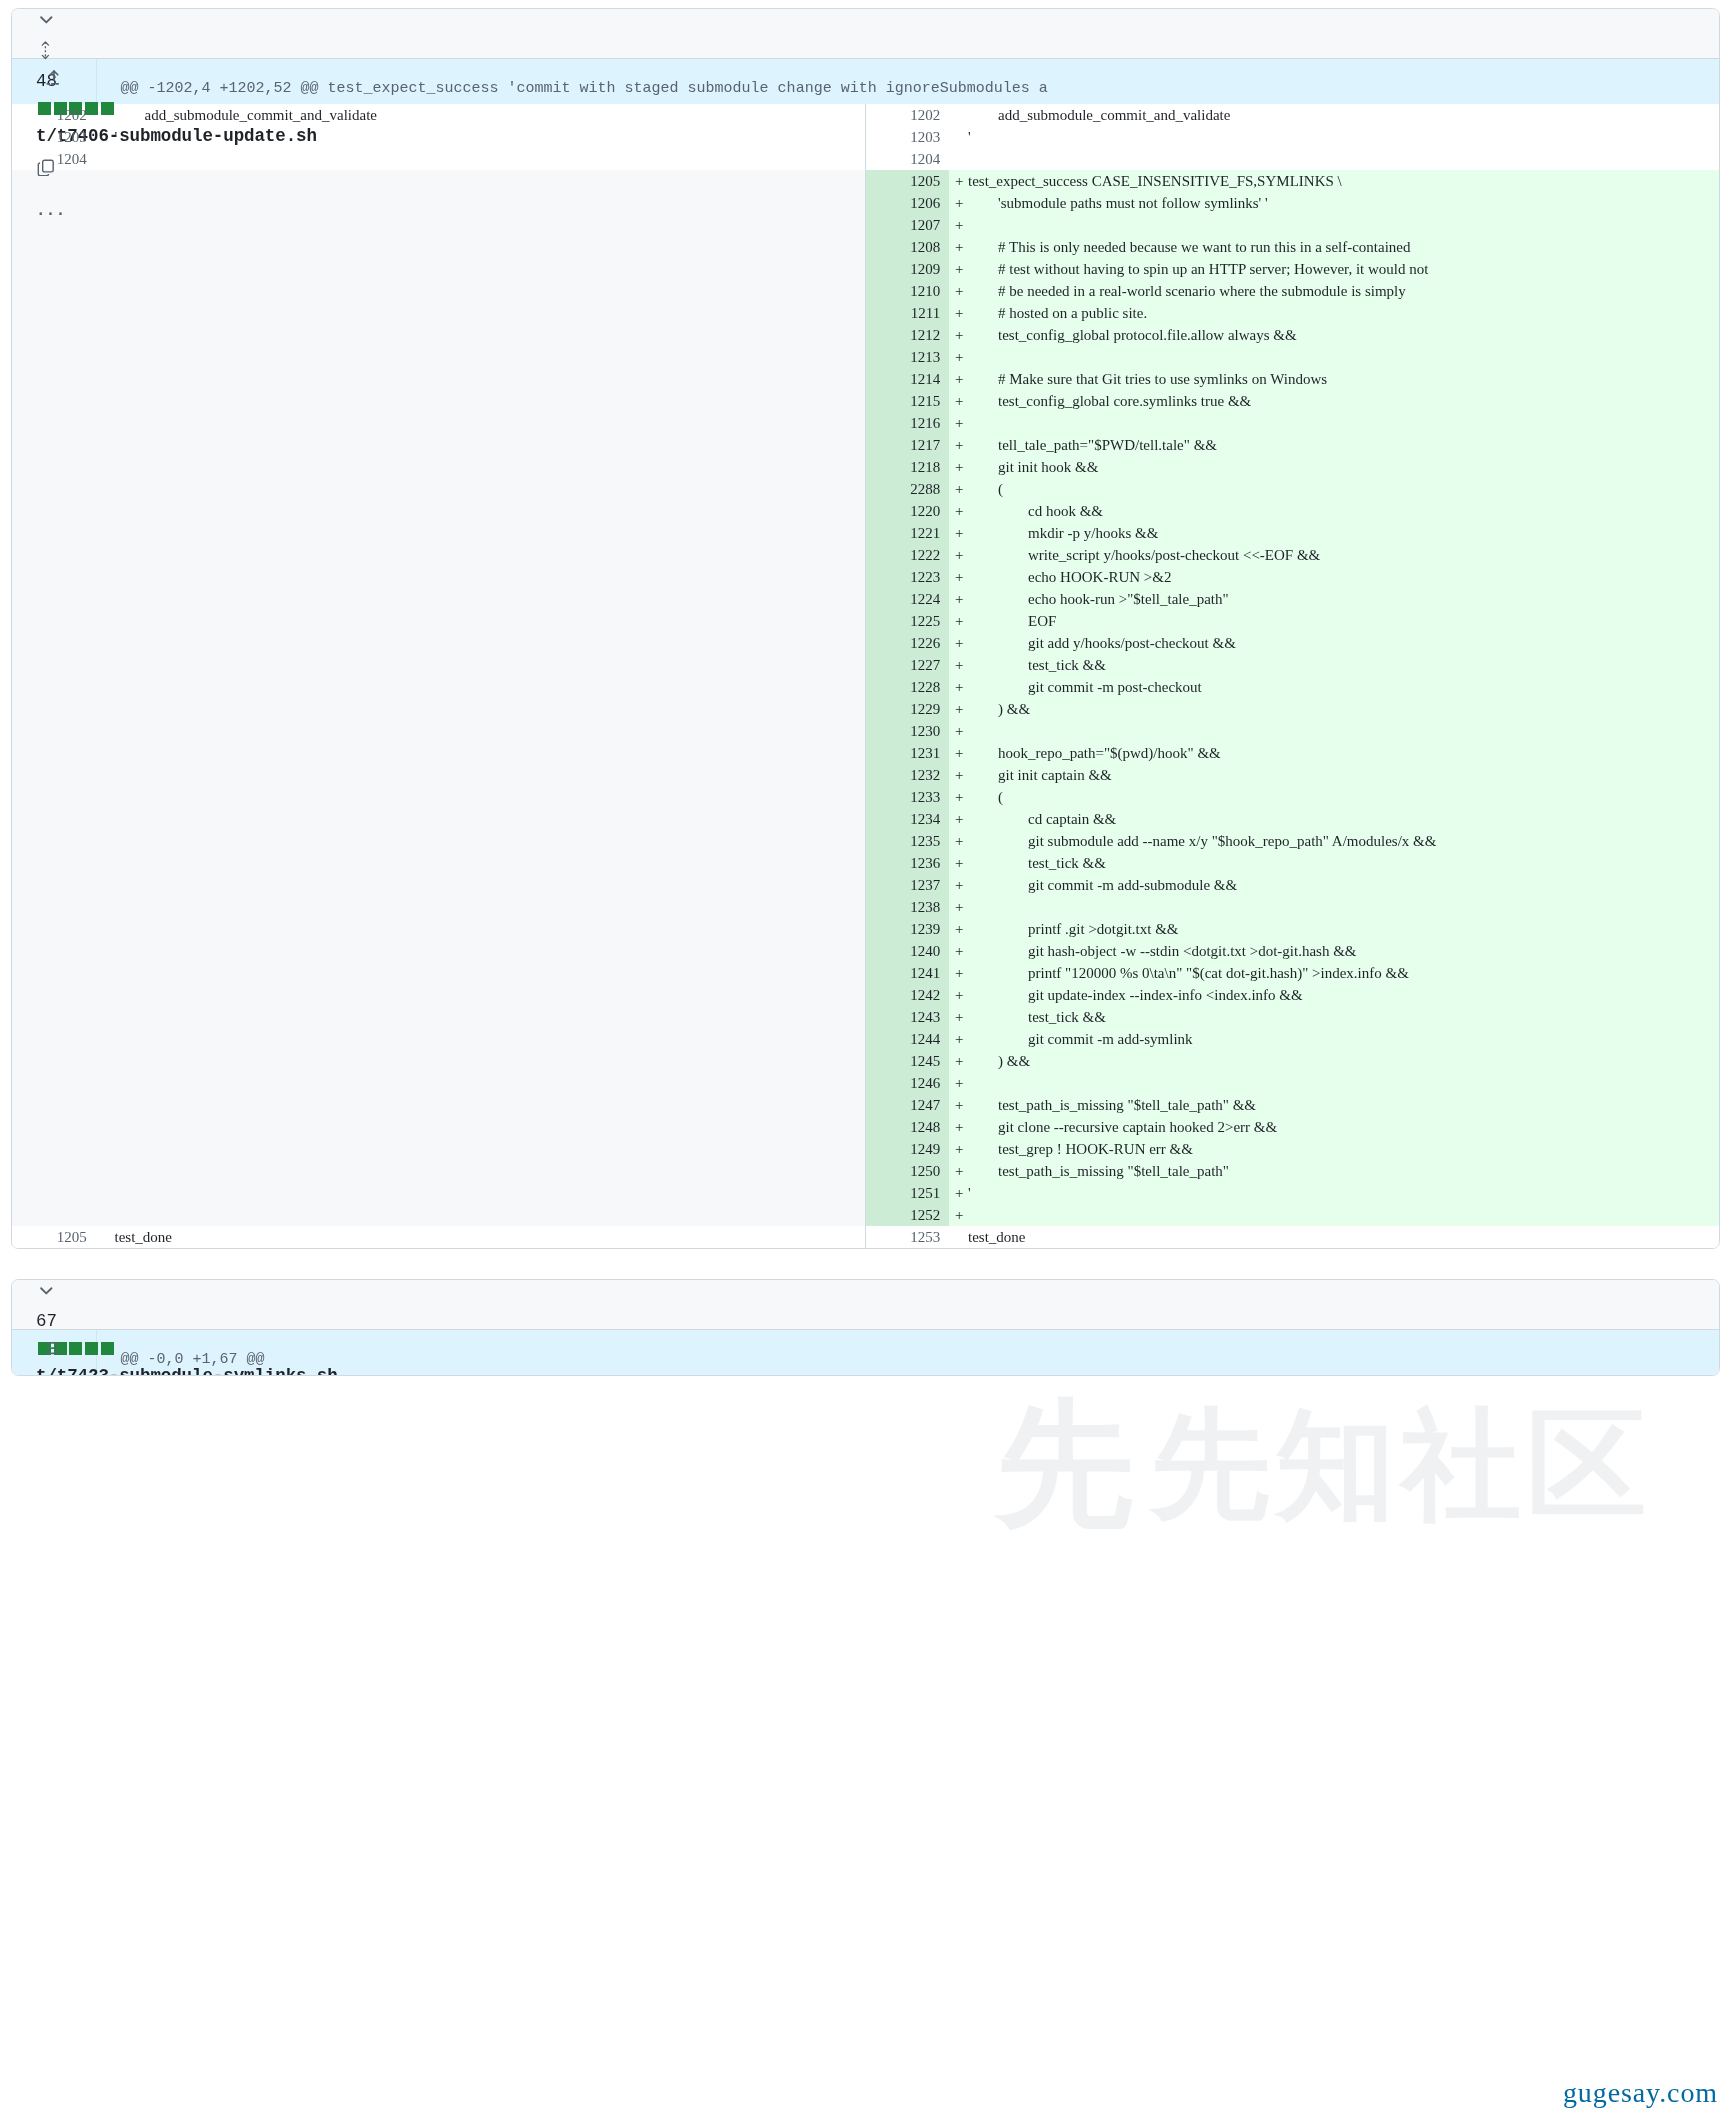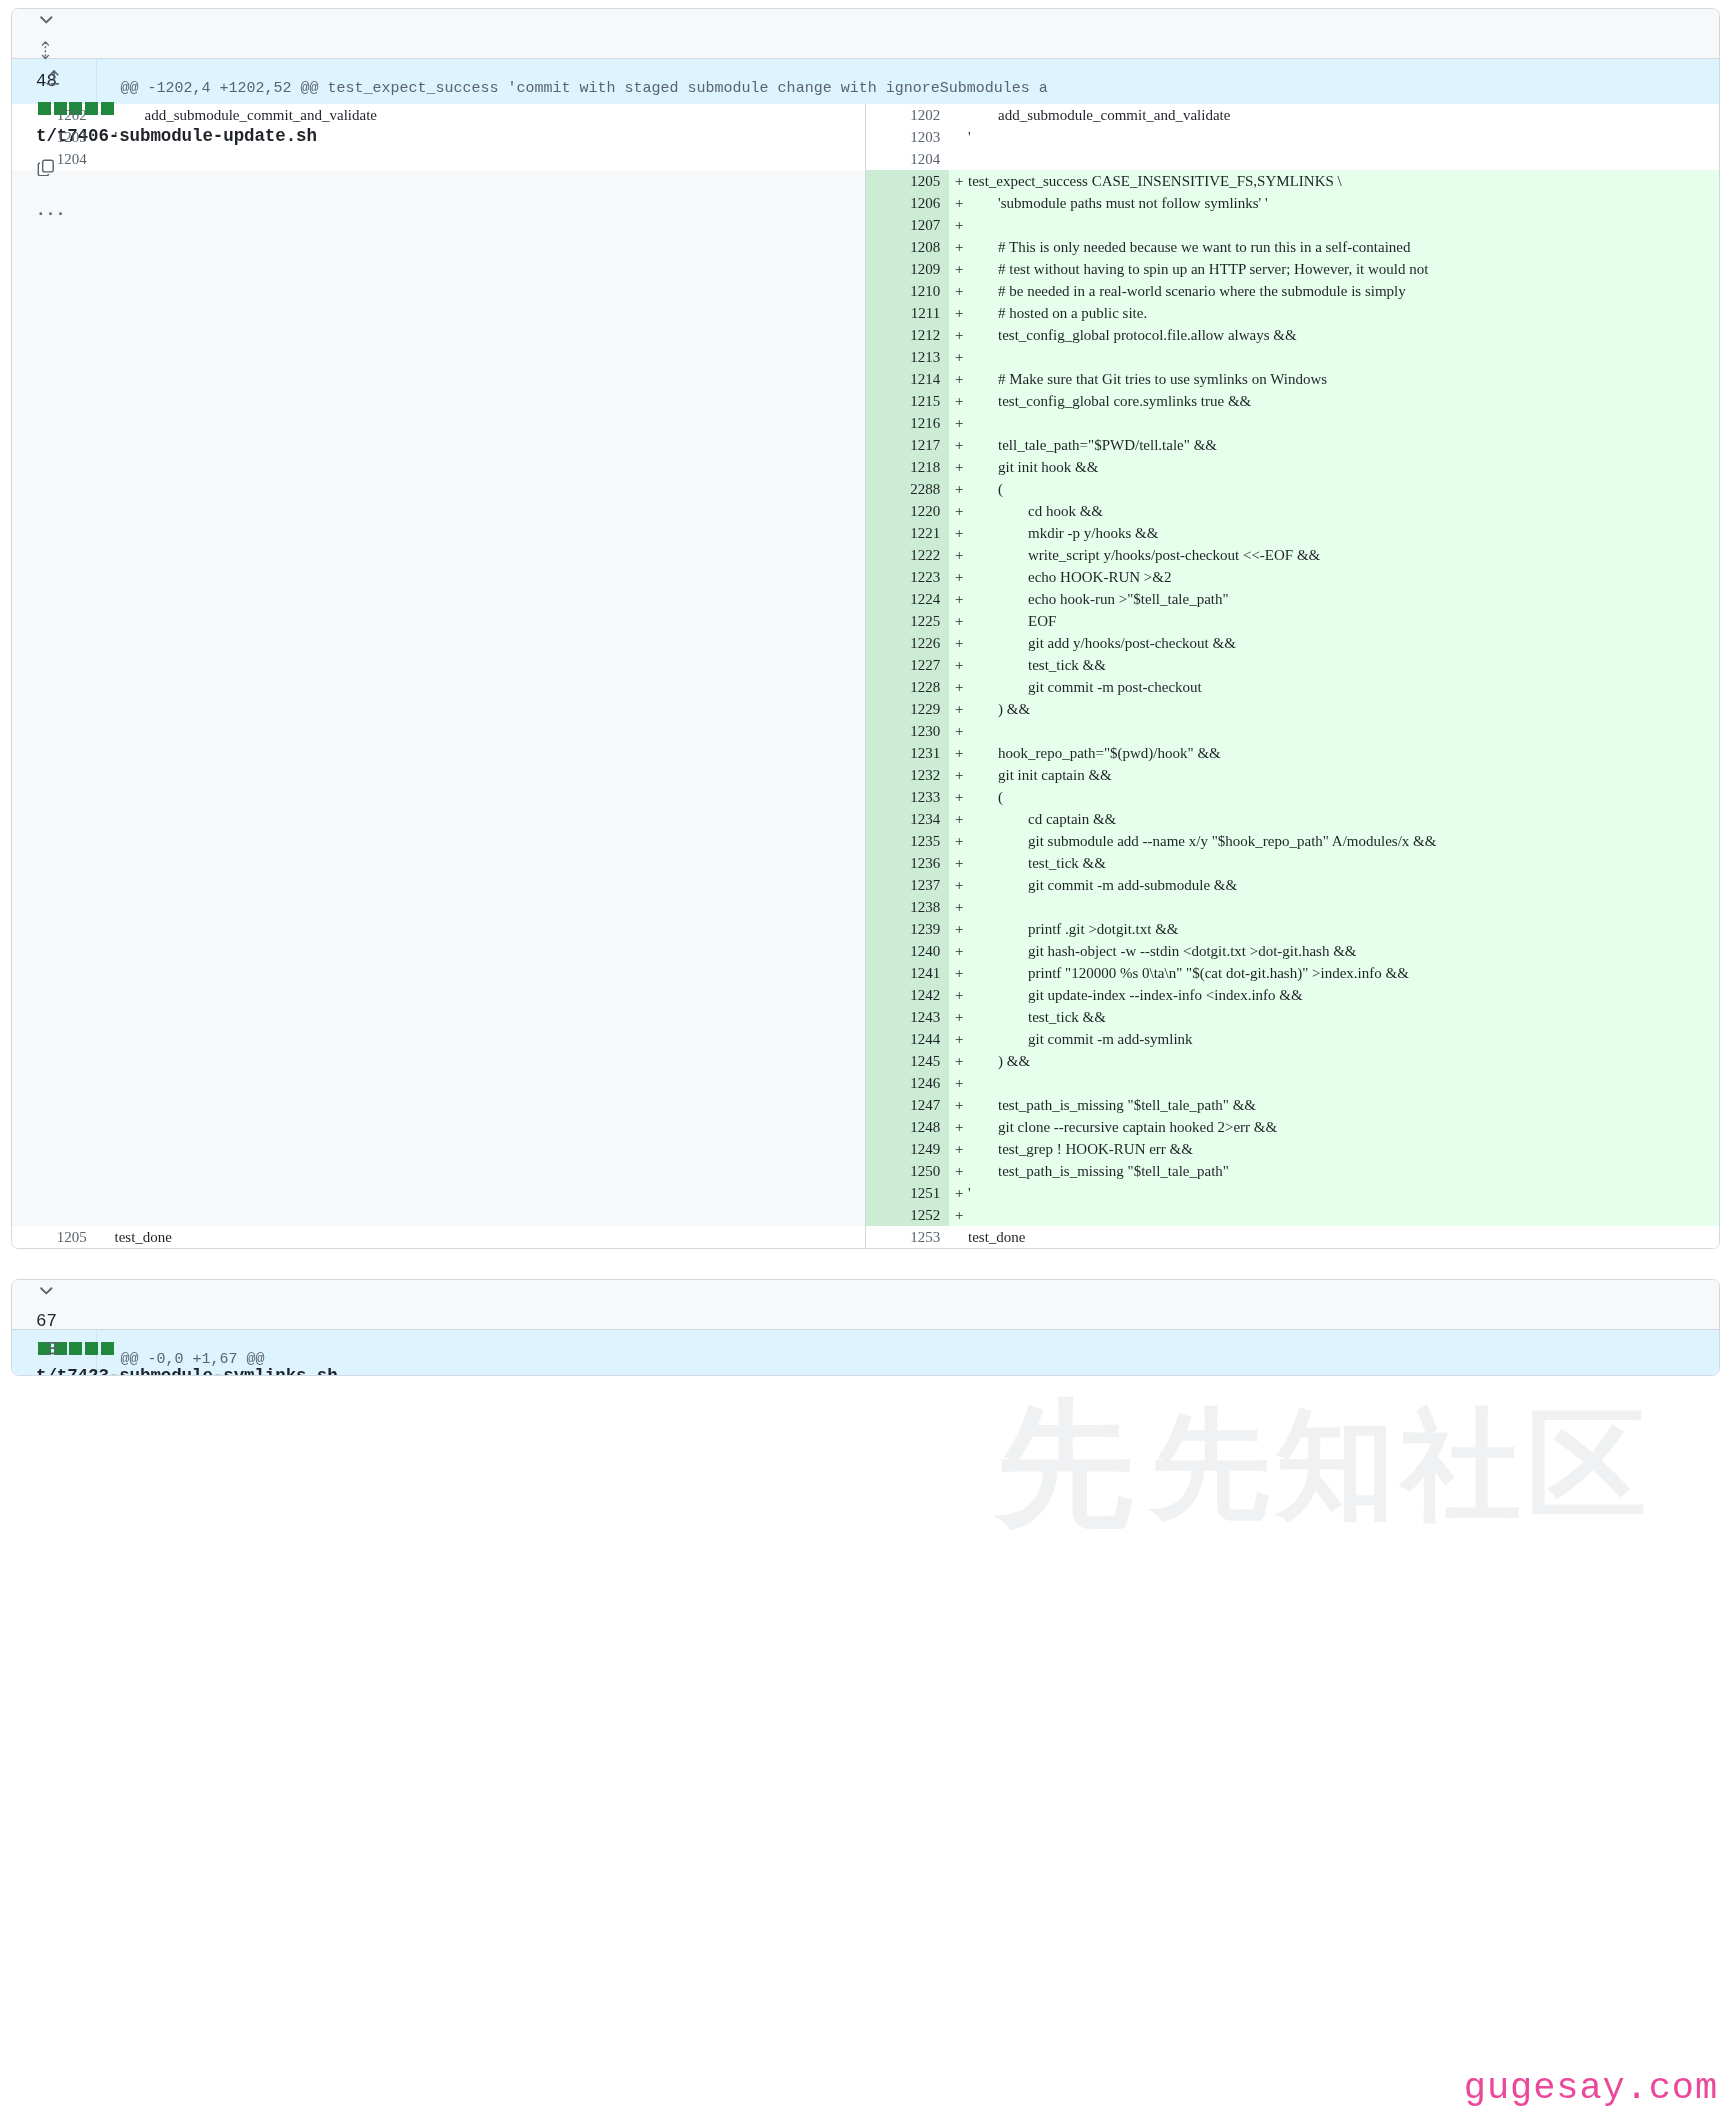--- a/index.html
+++ b/index.html
@@ -193,23 +193,23 @@
     font-family: "DejaVu Sans", sans-serif;
     font-size: 120px;
     font-weight: 700;
     letter-spacing: 5.5px;
     line-height: 1;
   }
   .wm-url {
     position: absolute;
     right: 13px;
     bottom: 5.5px;
-    font-family: Liberation Mono, monospace;
-    font-size: 37px;
-    color: #ec4899;
+    font-family: Liberation Serif, serif;
+    font-size: 28px;
+    color: #0369a1;
     letter-spacing: 0.9px;
   }
 </style>
 </head>
 <body>
 
 <div class="page">
 
   <div class="file-box">
 

